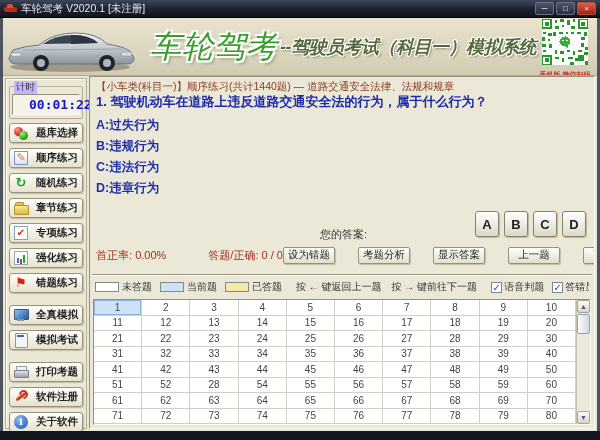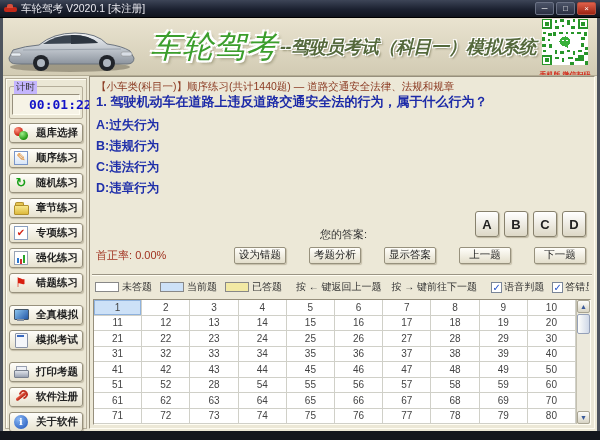--- a/index.html
+++ b/index.html
@@ -312,20 +312,24 @@
       <div class="answer-buttons" id="answer-buttons">
           <button class="abcd-btn">A</button>
           <button class="abcd-btn">B</button>
           <button class="abcd-btn">C</button>
           <button class="abcd-btn">D</button>
         </div>
       <div class="stats-row">
         <span class="stat">
           <span>首正率:</span>
           <b>0.00%</b>
+        </span>
+        <span class="stat stat-2">
+          <span>答题/正确:</span>
+          <b>0 / 0</b>
         </span>
         <div class="action-buttons" id="action-buttons">
             <button class="action-btn">设为错题</button>
             <button class="action-btn">考题分析</button>
             <button class="action-btn">显示答案</button>
             <button class="action-btn">上一题</button>
             <button class="action-btn">下一题</button>
           </div>
       </div>
       <div class="separator"></div>

